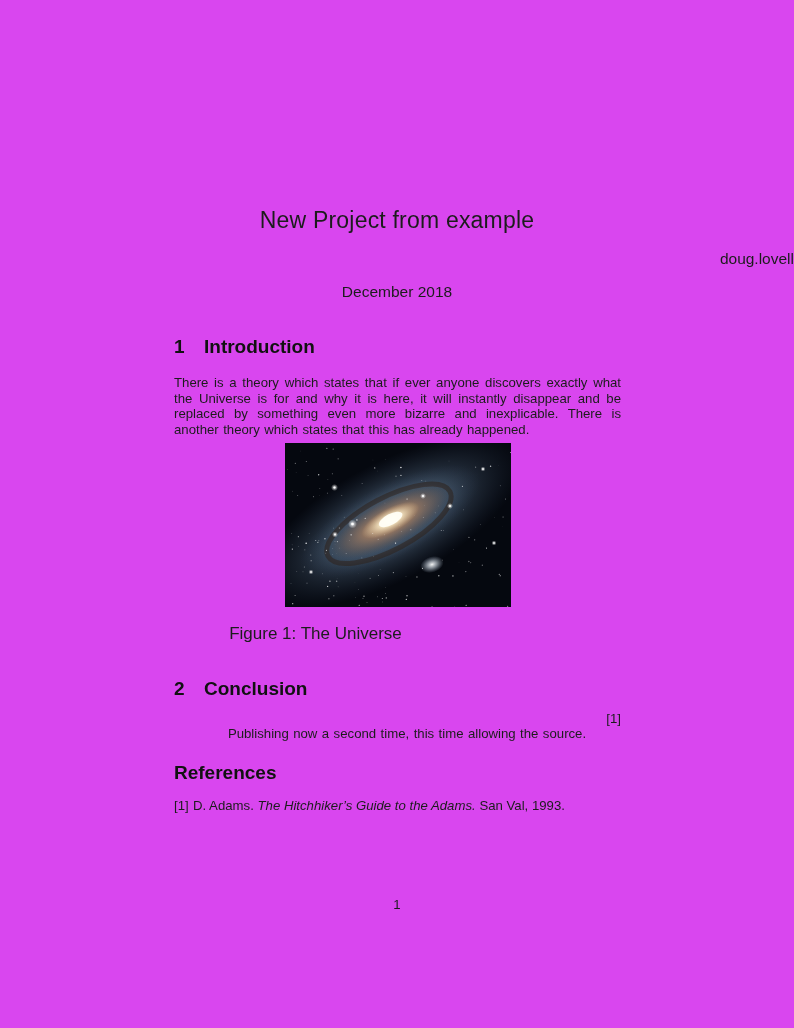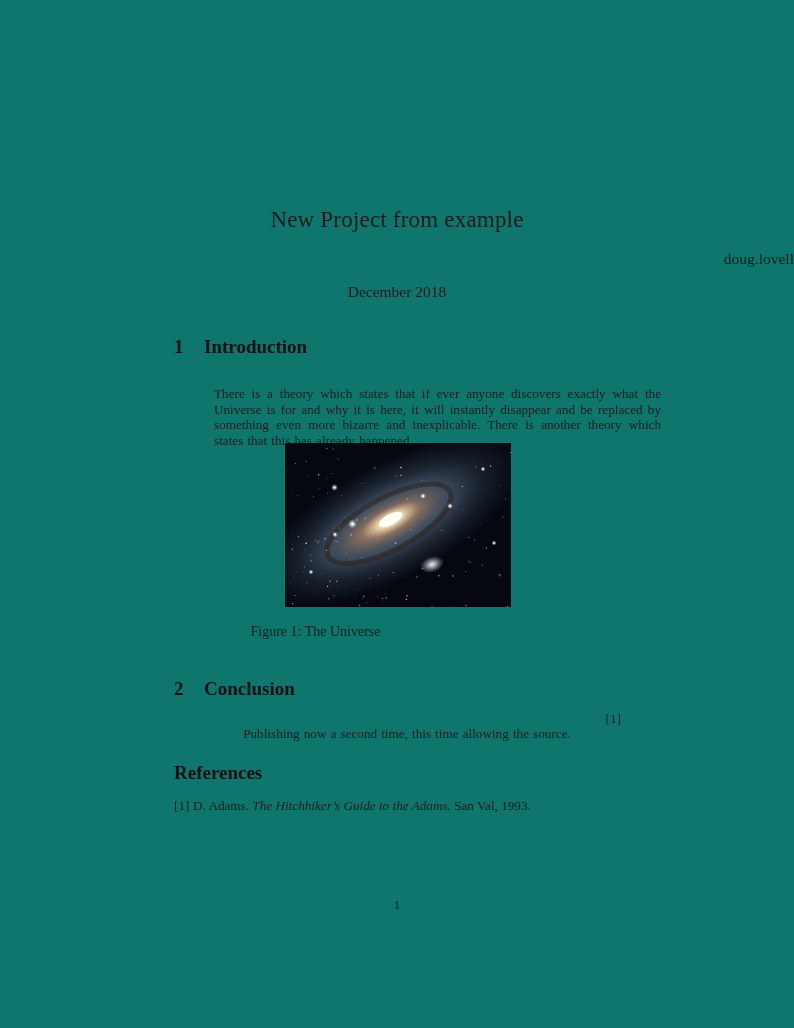--- a/index.html
+++ b/index.html
@@ -1,22 +1,22 @@
 <!DOCTYPE html>
 <html><head>
 <meta charset="utf-8">
 <style>
   * { margin: 0; padding: 0; box-sizing: border-box; }
   html, body { background: #ffffff; }
   .page {
     position: relative;
     width: 794px;
     height: 1028px;
-    background: #0f766e;
-    font-family: Liberation Serif, serif;
+    background: #d946ef;
+    font-family: Liberation Sans, sans-serif;
     color: #1c1c1c;
     margin: 0 auto;
     overflow: hidden;
   }
   .doc-title {
     position: absolute;
     top: 207px; left: 0; width: 794px;
     text-align: center;
     font-size: 23px;
     font-weight: 400;
@@ -51,35 +51,35 @@
   .heading-conclusion { top: 678px; }
   .heading-references { top: 762px; }
   .body-par {
     position: absolute;
     left: 174px; width: 447px;
     font-size: 13.2px;
     line-height: 15.6px;
     text-align: justify;
     word-spacing: 0.06em;
   }
-  .intro-par { top: 386px; margin-left: 40px; }
+  .intro-par { top: 375px; }
   .conclusion-quote { top: 711px; text-align: left; }
   .conclusion-quote .cite-marker { float: right; }
   .conclusion-line2 { top: 726px; text-indent: 19px; text-align: center; }
   .figure-image {
     position: absolute;
     left: 285px; top: 443px;
     width: 226px; height: 164px;
     display: block;
   }
   .figure-caption {
     position: absolute;
     top: 624px; left: 0; width: 631px;
     text-align: center;
-    font-size: 14px;
+    font-size: 17px;
   }
   .ref-item {
     position: absolute;
     left: 174px; top: 798px; width: 447px;
     font-size: 13.2px;
     line-height: 15.6px;
     display: flex;
   }
   .ref-item .ref-marker {
     flex: 0 0 19px;

